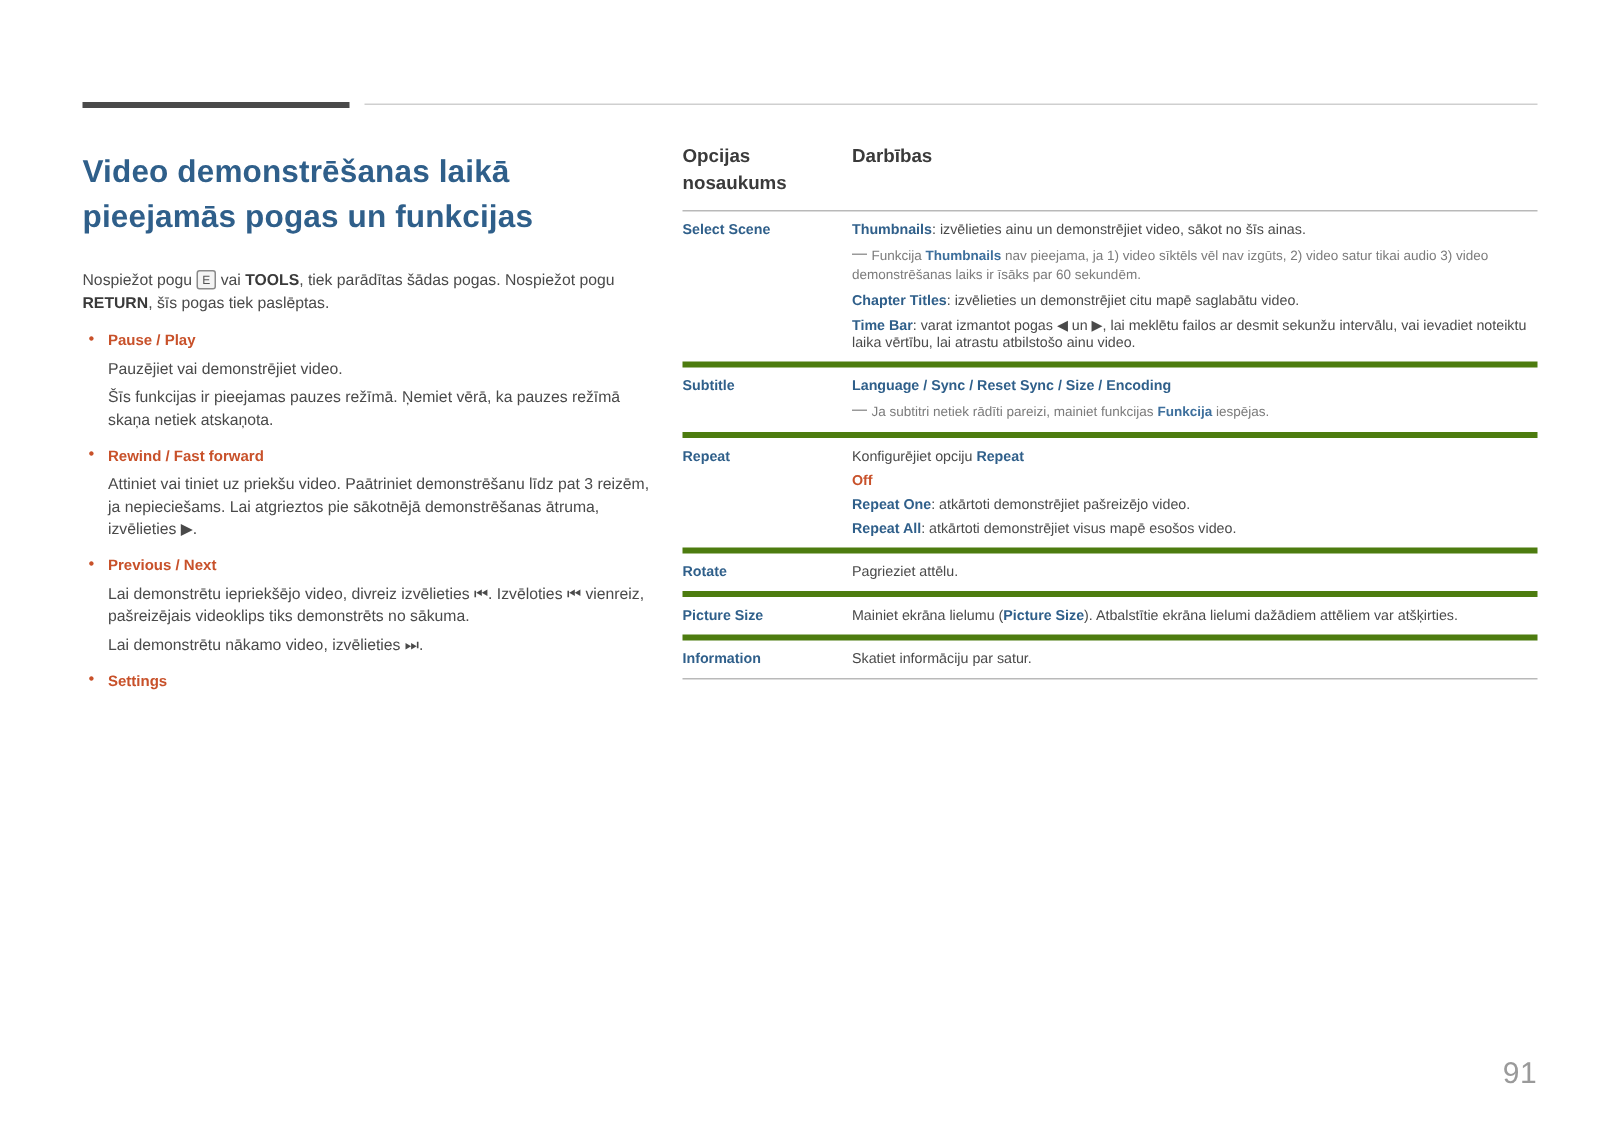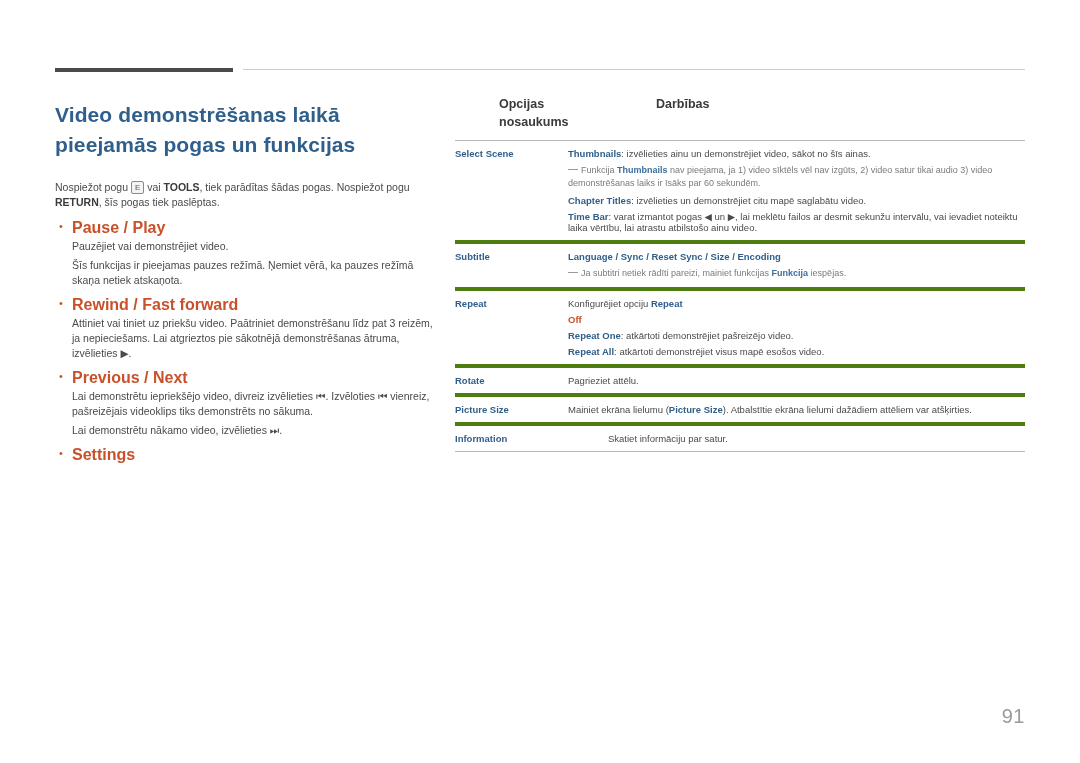--- a/index.html
+++ b/index.html
@@ -84,21 +84,21 @@
     content: "•";
     position: absolute;
     left: 4px;
     top: -1px;
     color: #c8512a;
     font-size: 11px;
   }
   .bullet-head {
     color: #c8512a;
     font-weight: bold;
-    font-size: 16px;
+    font-size: 10px;
     margin-bottom: 4px;
   }
   .bullet-body {
     color: #4a4a4a;
     margin-bottom: 4px;
   }
   .bullet-body:last-child { margin-bottom: 0; }
 
   
   .table {
@@ -112,36 +112,35 @@
   .trow {
     display: flex;
     border-bottom: 4px solid #4d7c0f;
     padding: 7px 0 7px 0;
   }
   .trow.header {
     border-bottom: 1px solid #b9b9b9;
     padding-top: 0;
     padding-bottom: 9px;
   }
-  .trow.last { border-bottom: 1px solid #b9b9b9; gap: 40px; }
+  .trow.last { border-bottom: 1px solid #b9b9b9; }
   .col-a {
     width: 113px;
     flex: 0 0 113px;
     color: #2f5f8a;
     font-weight: bold;
   }
   .col-b {
     flex: 1;
   }
   .header .col-a, .header .col-b {
     color: #3a3a3a;
     font-weight: bold;
     font-size: 12.5px;
     line-height: 18px;
-    margin-left: 44px;
   }
   .line { margin-bottom: 5px; }
   .line:last-child { margin-bottom: 0; }
   .blue { color: #2f5f8a; font-weight: bold; }
   .note {
     color: #7b7b7b;
     font-size: 9px;
     line-height: 13px;
   }
   .note .dash {

